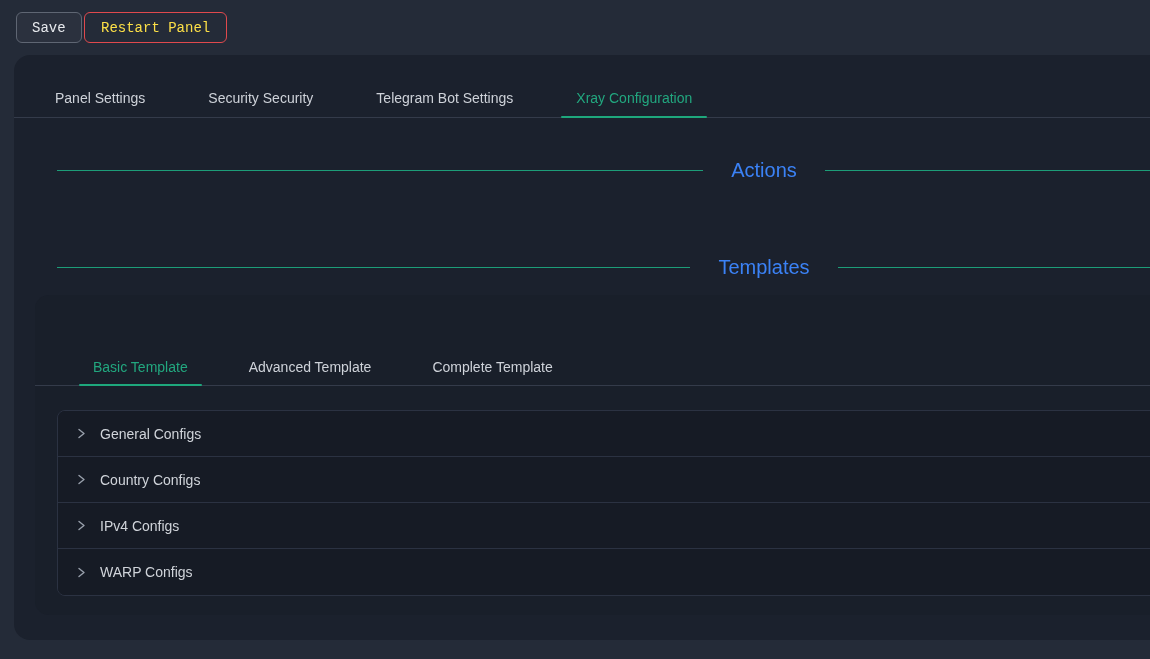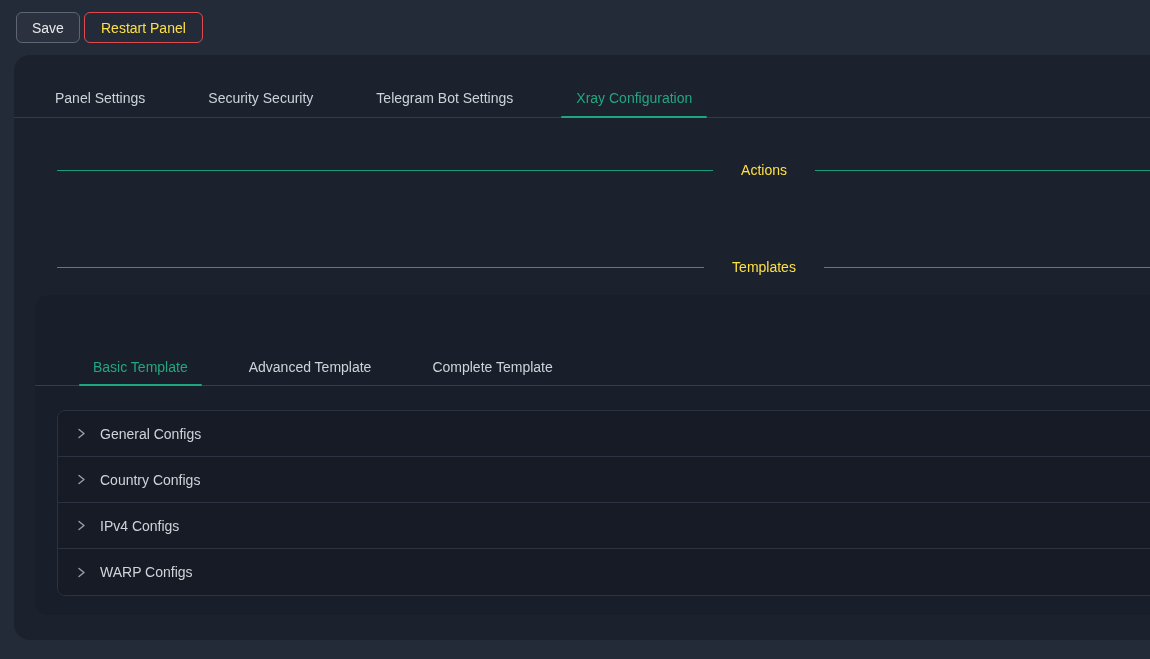--- a/index.html
+++ b/index.html
@@ -10,21 +10,21 @@
     background: #242b38;
     font-family: "Liberation Sans", sans-serif;
     color: #d0d4da;
   }
 
   
   .topbar { position: absolute; top: 0; left: 0; width: 100%; height: 48px; }
   .btn {
     display: inline-flex; align-items: center; justify-content: center;
     height: 31px; border-radius: 6px; font-size: 14px; cursor: pointer;
-    font-family: Liberation Sans, sans-serif;
+    font-family: Liberation Mono, monospace;
   }
   .btn-save {
     position: absolute; left: 16px; top: 12px; padding: 0 15px;
     background: #2b313e; border: 1px solid #5f6673; color: #e7e9ed;
   }
   .btn-restart {
     position: absolute; left: 84px; top: 12px; padding: 0 16px;
     background: transparent; border: 1px solid #e0494d; color: #fde047;
   }
 
@@ -51,21 +51,21 @@
     content: ""; position: absolute; left: 0; right: 0; bottom: -1px;
     height: 2px; background: #1ea77c; border-radius: 2px;
   }
 
   
   .divider {
     position: absolute; left: 0; width: 100%;
     display: flex; align-items: center; padding: 0 43px;
   }
   .divider .line { flex: 1; height: 1px; background: #1d9d78; }
-  .divider .label { margin: 0 28px; font-size: 14px; color: #fde047; white-space: nowrap; }
+  .divider .label { margin: 0 28px; font-size: 20px; color: #3b82f6; white-space: nowrap; }
   .divider-actions   { top: 103px; height: 24px; }
   .divider-templates { top: 200px; height: 24px; }
 
   
   .btn-reset {
     position: absolute; left: 43px; top: 151px; padding: 0 17px;
     background: rgba(32, 167, 126, 0.08);
     border: 1px solid #28a37d; color: #dbdee3;
   }
 

